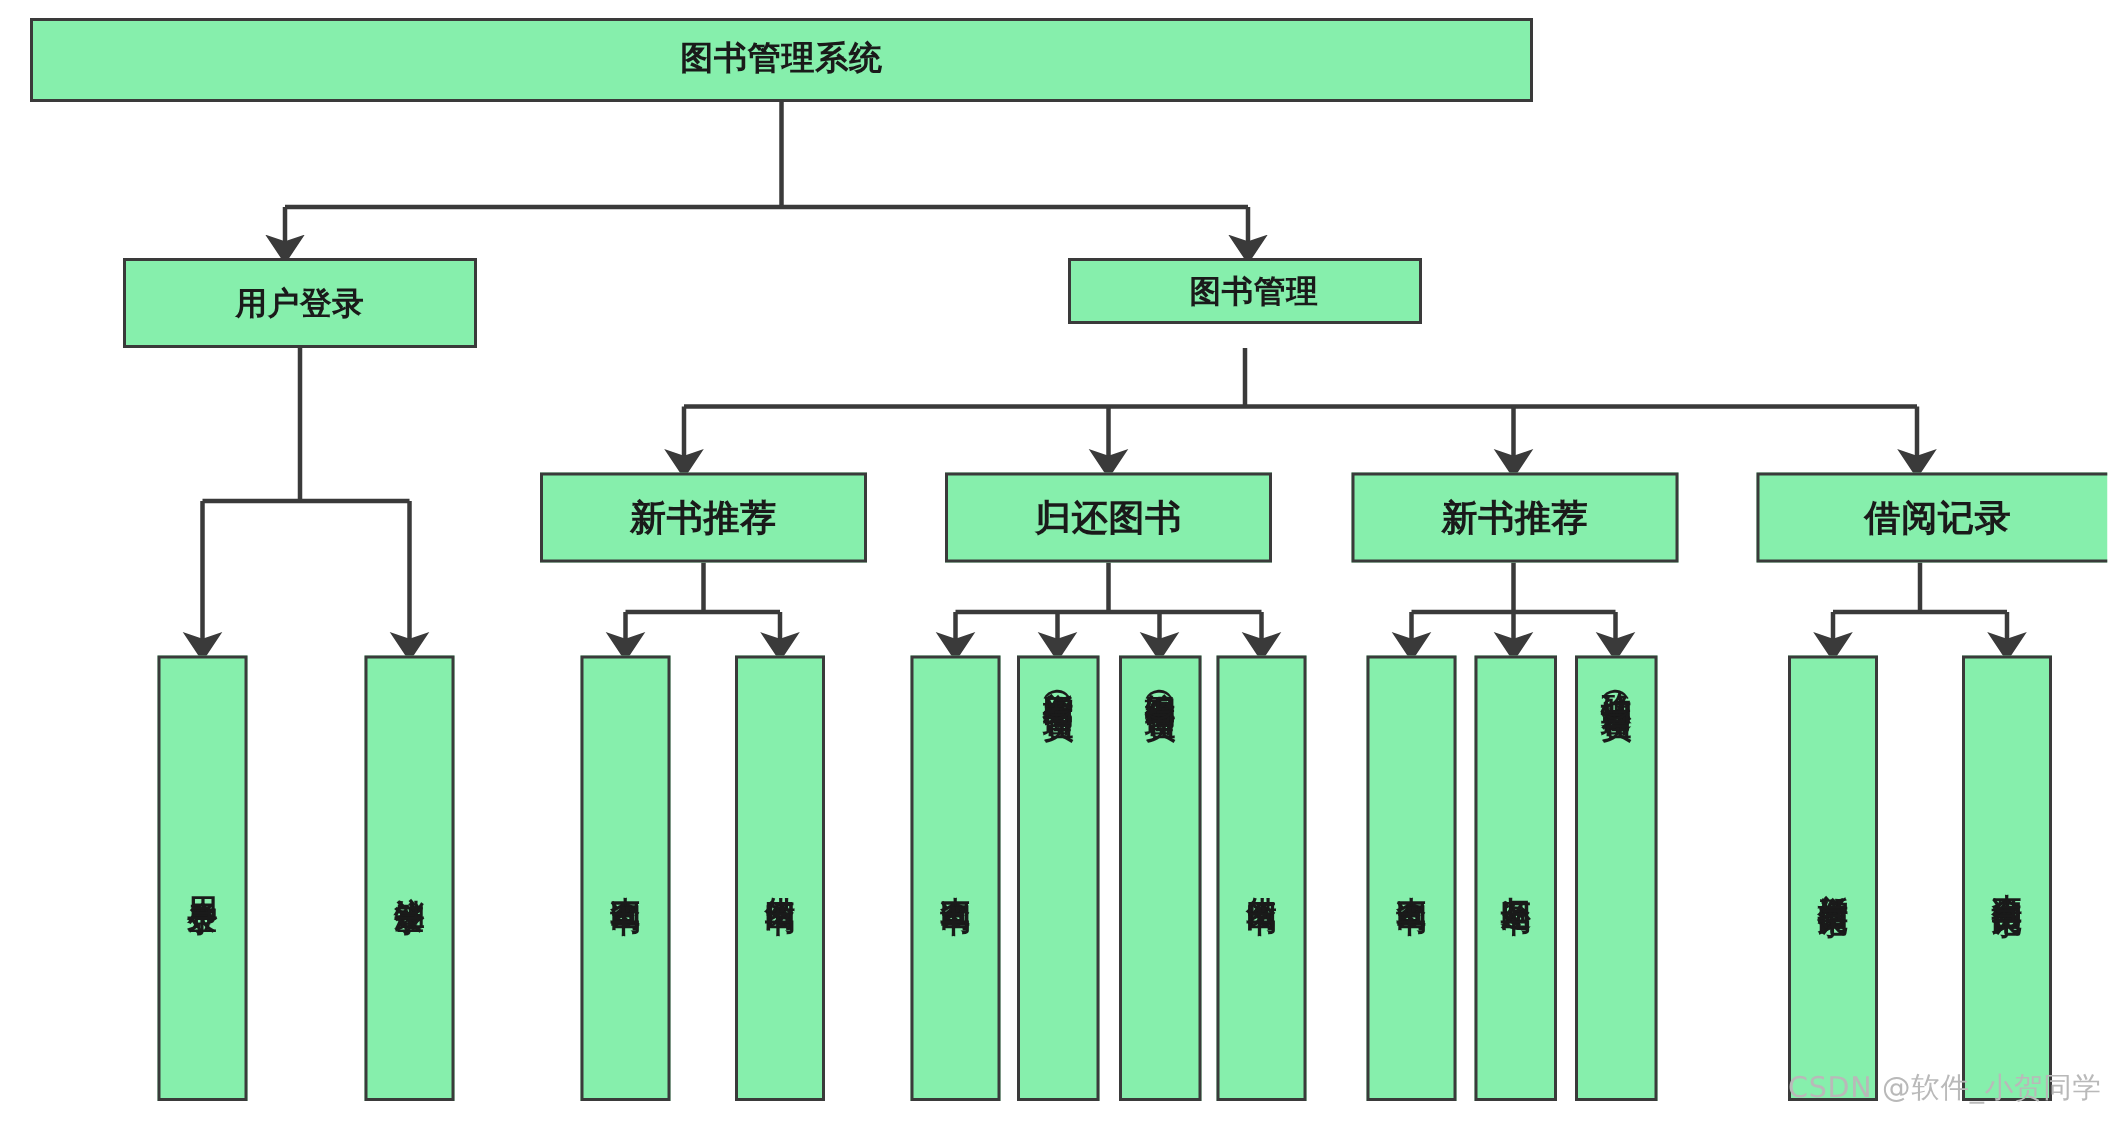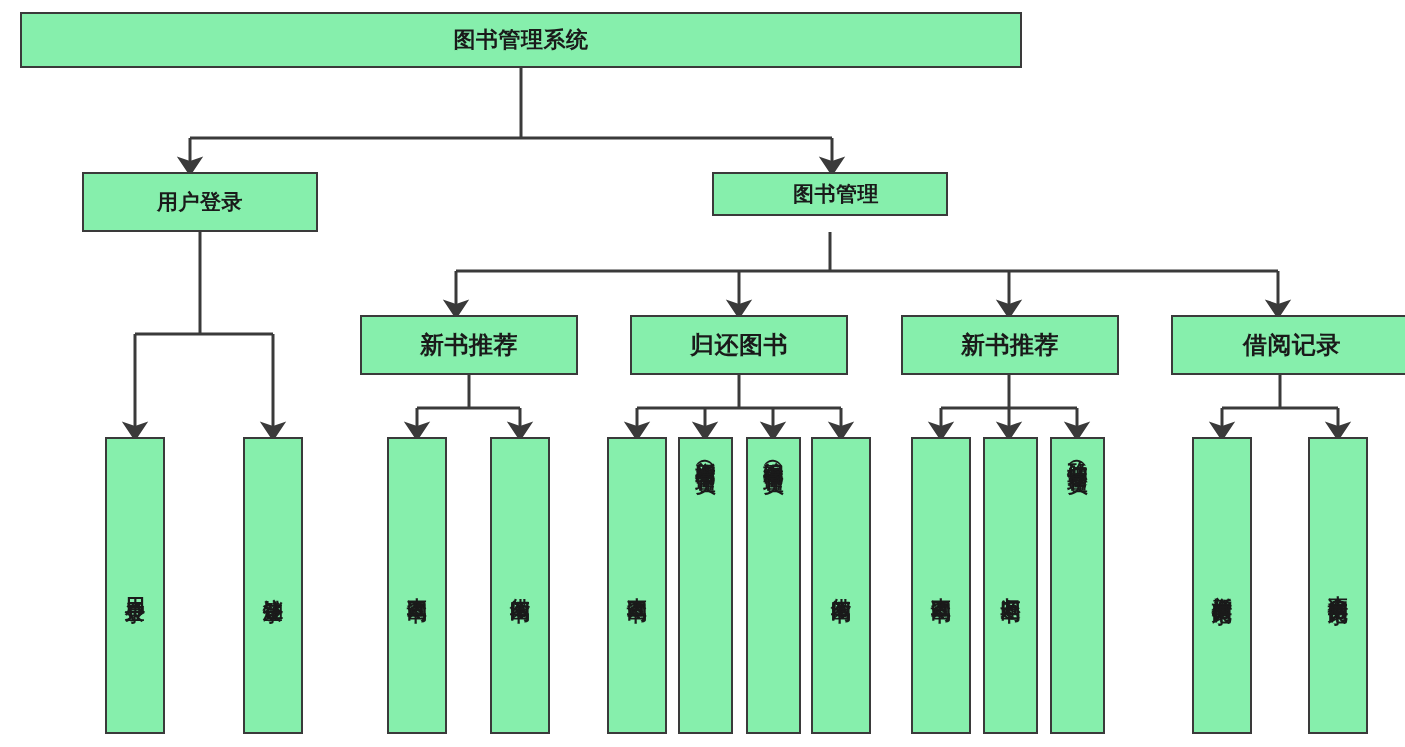--- a/index.html
+++ b/index.html
@@ -194,14 +194,15 @@
     <span class="label">确认归还（管理员）</span>
   </div>
 
   <div class="node leaf centered" style="left:1192px; top:437px; width:60px; height:297px;">
     <span class="label">新增借阅记录</span>
   </div>
   <div class="node leaf centered" style="left:1308px; top:437px; width:60px; height:297px;">
     <span class="label">查询借阅记录</span>
   </div>
 
+  <div class="watermark">CSDN @软件_小贺同学</div>
 
 </div>
 
 </body></html>

